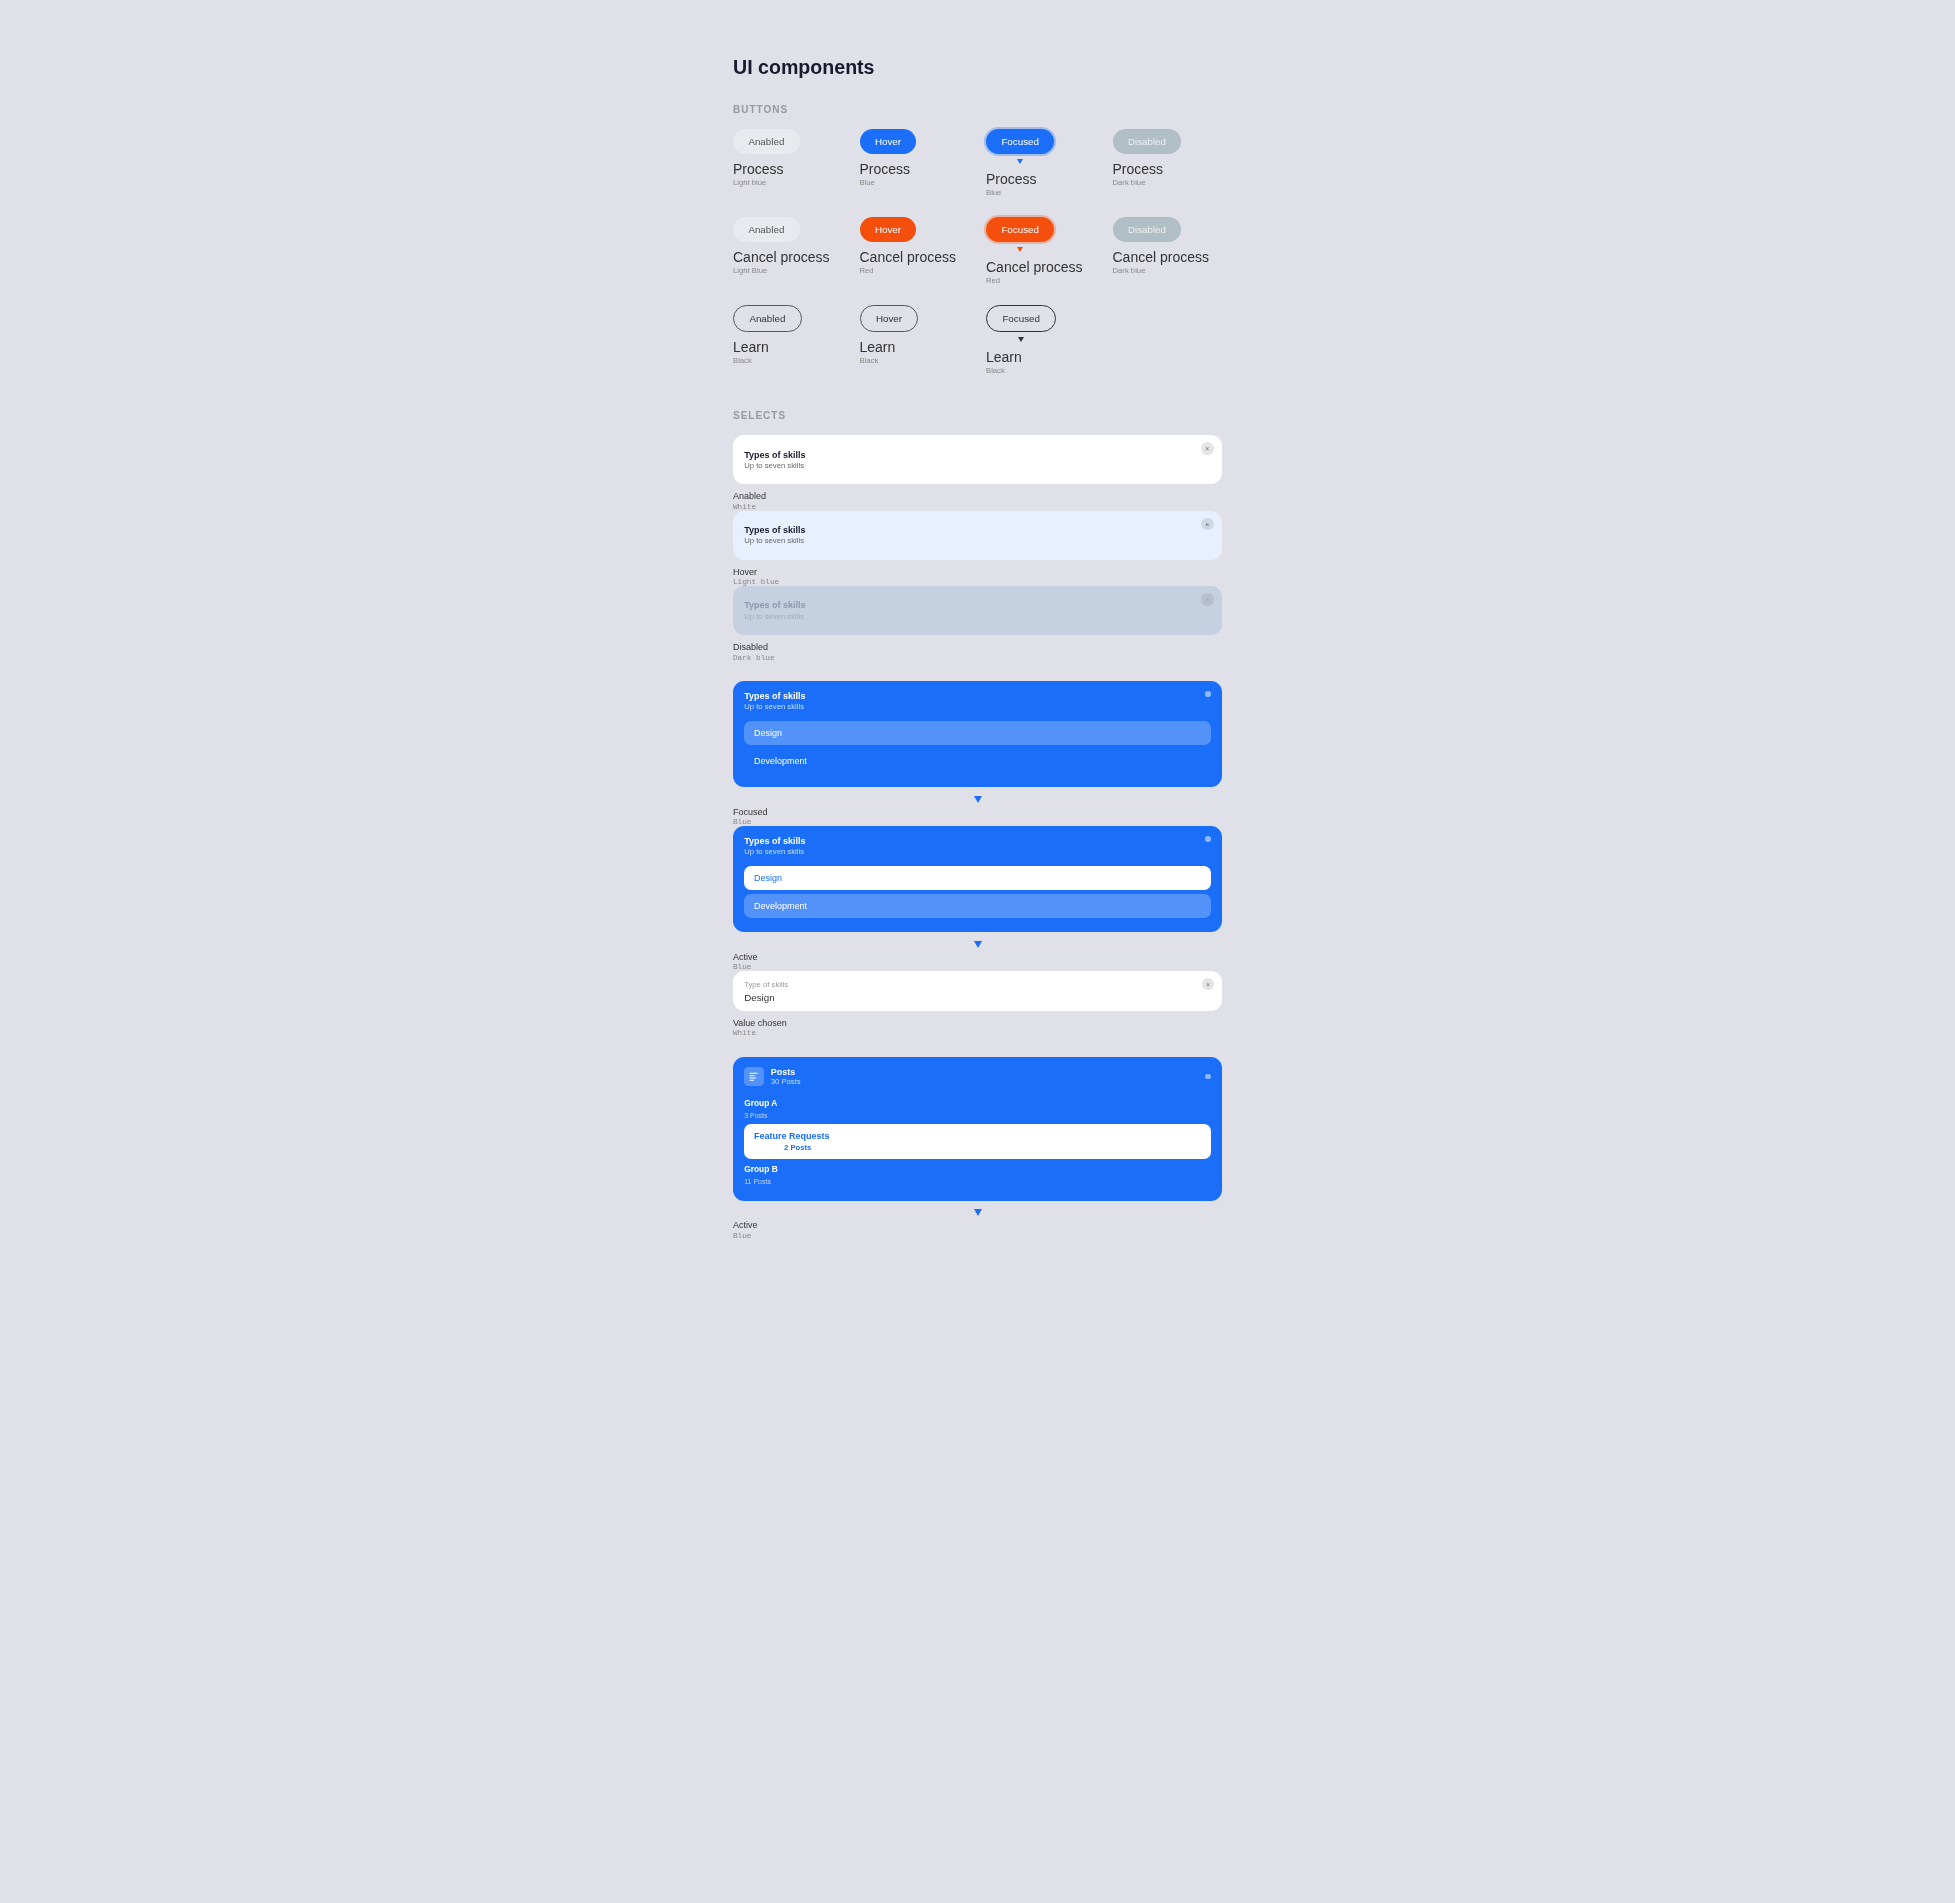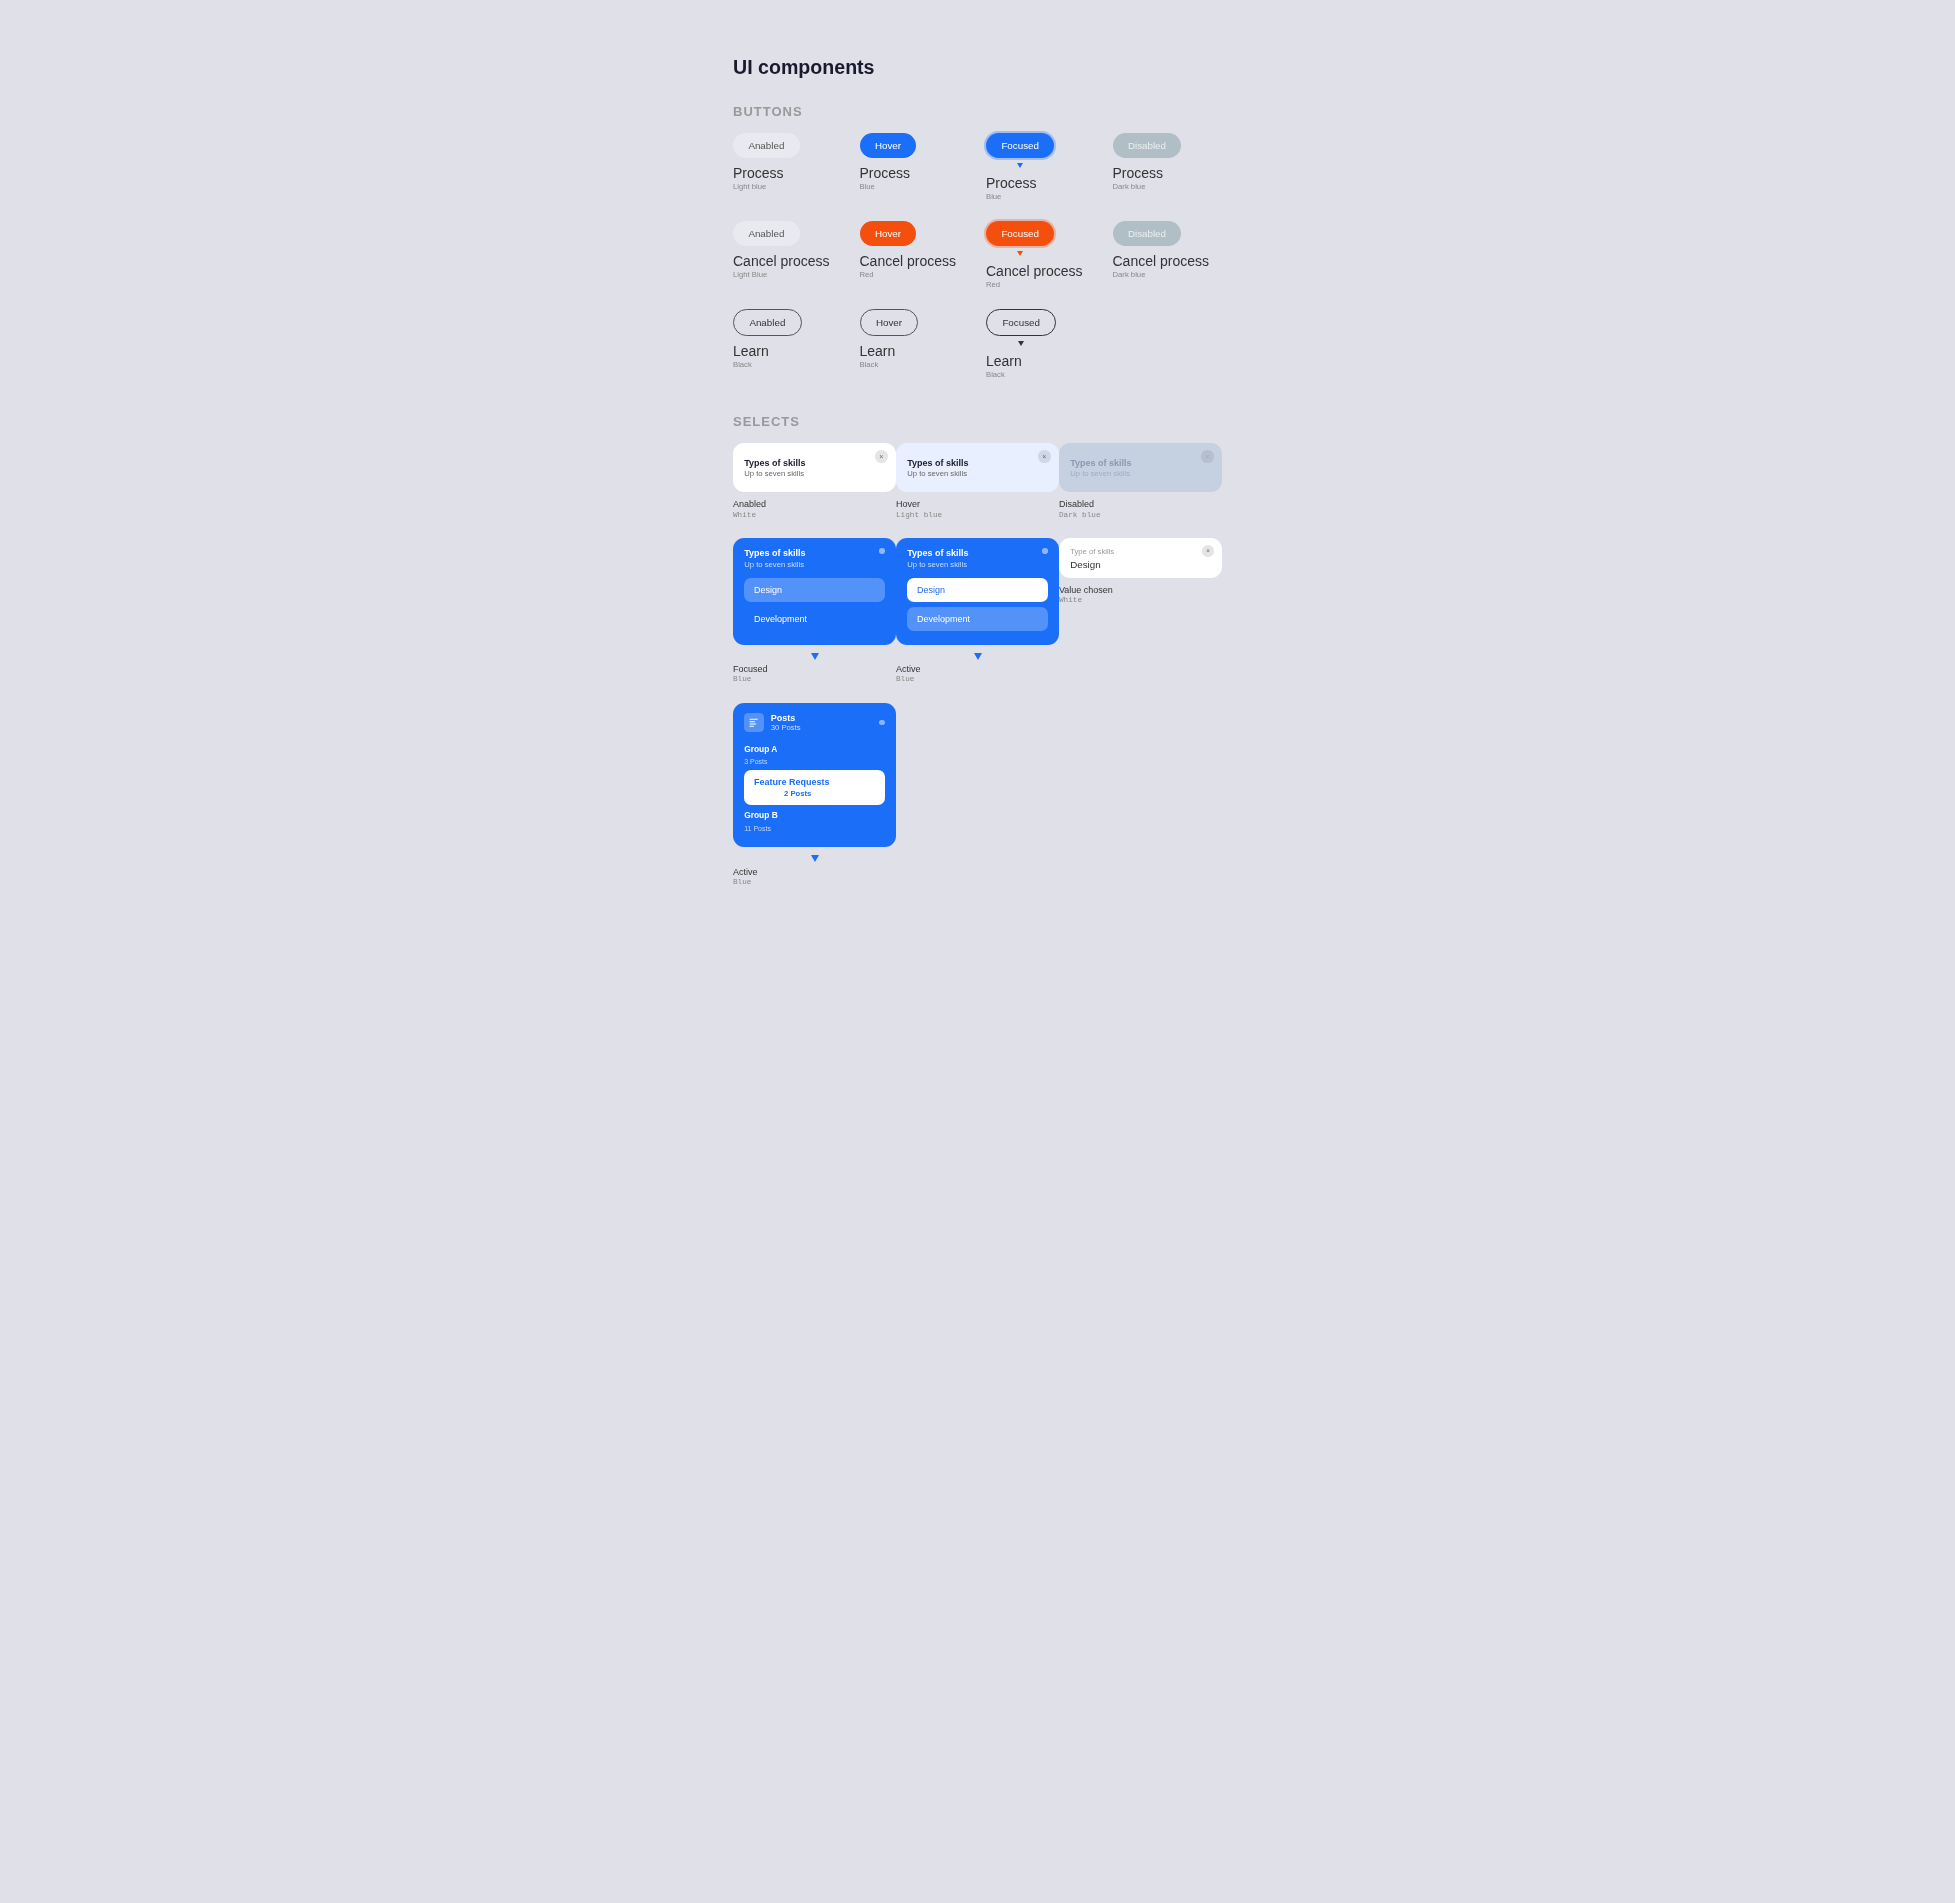--- a/index.html
+++ b/index.html
@@ -14,21 +14,21 @@
     .page {
       width: 489px;
     }
     .page-title {
       font-size: 19.6px;
       font-weight: 700;
       color: #1a1a2e;
       margin-bottom: 25px;
     }
     .section-label {
-      font-size: 13px;
+      font-size: 10px;
       font-weight: 600;
       color: #999;
       letter-spacing: 1px;
       text-transform: uppercase;
       margin-bottom: 14px;
     }
     .section {
       margin-bottom: 35px;
     }
 
@@ -133,21 +133,21 @@
     .drop-indicator-orange {
       border-top-color: #f44f0d;
     }
     .drop-indicator-dark {
       border-top-color: #333;
     }
 
     
     .selects-grid {
       display: grid;
-      grid-template-columns: repeat(3, 1fr);
+      grid-template-columns: repeat(1, 1fr);
       margin-bottom: 19.6px;
     }
     .select-item {
       display: flex;
       flex-direction: column;
     }
     .select-box {
       background: #fff;
       border-radius: 11.2px;
       padding: 8.4px 11.2px;

